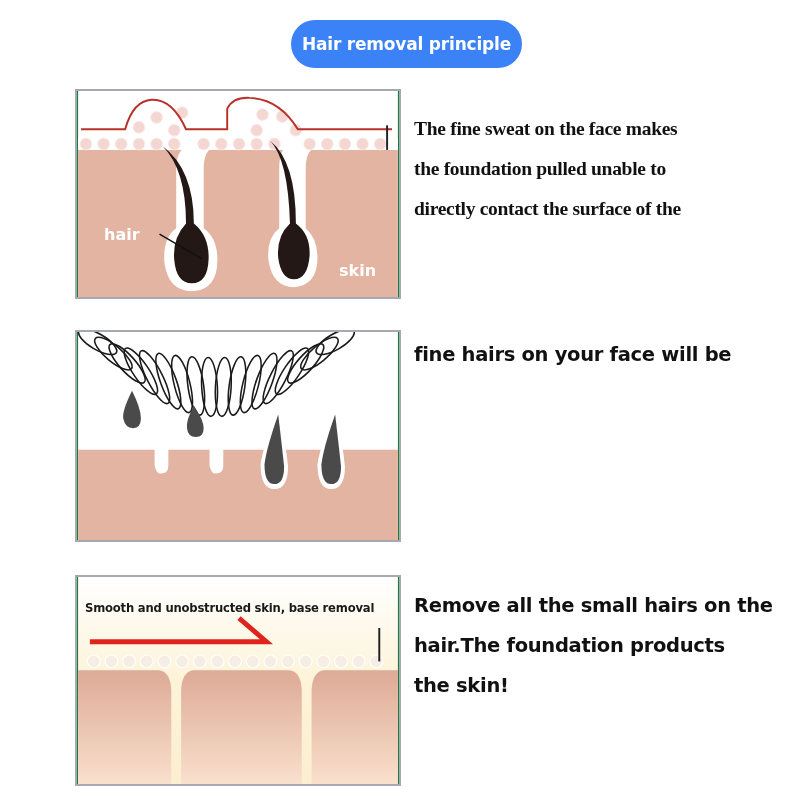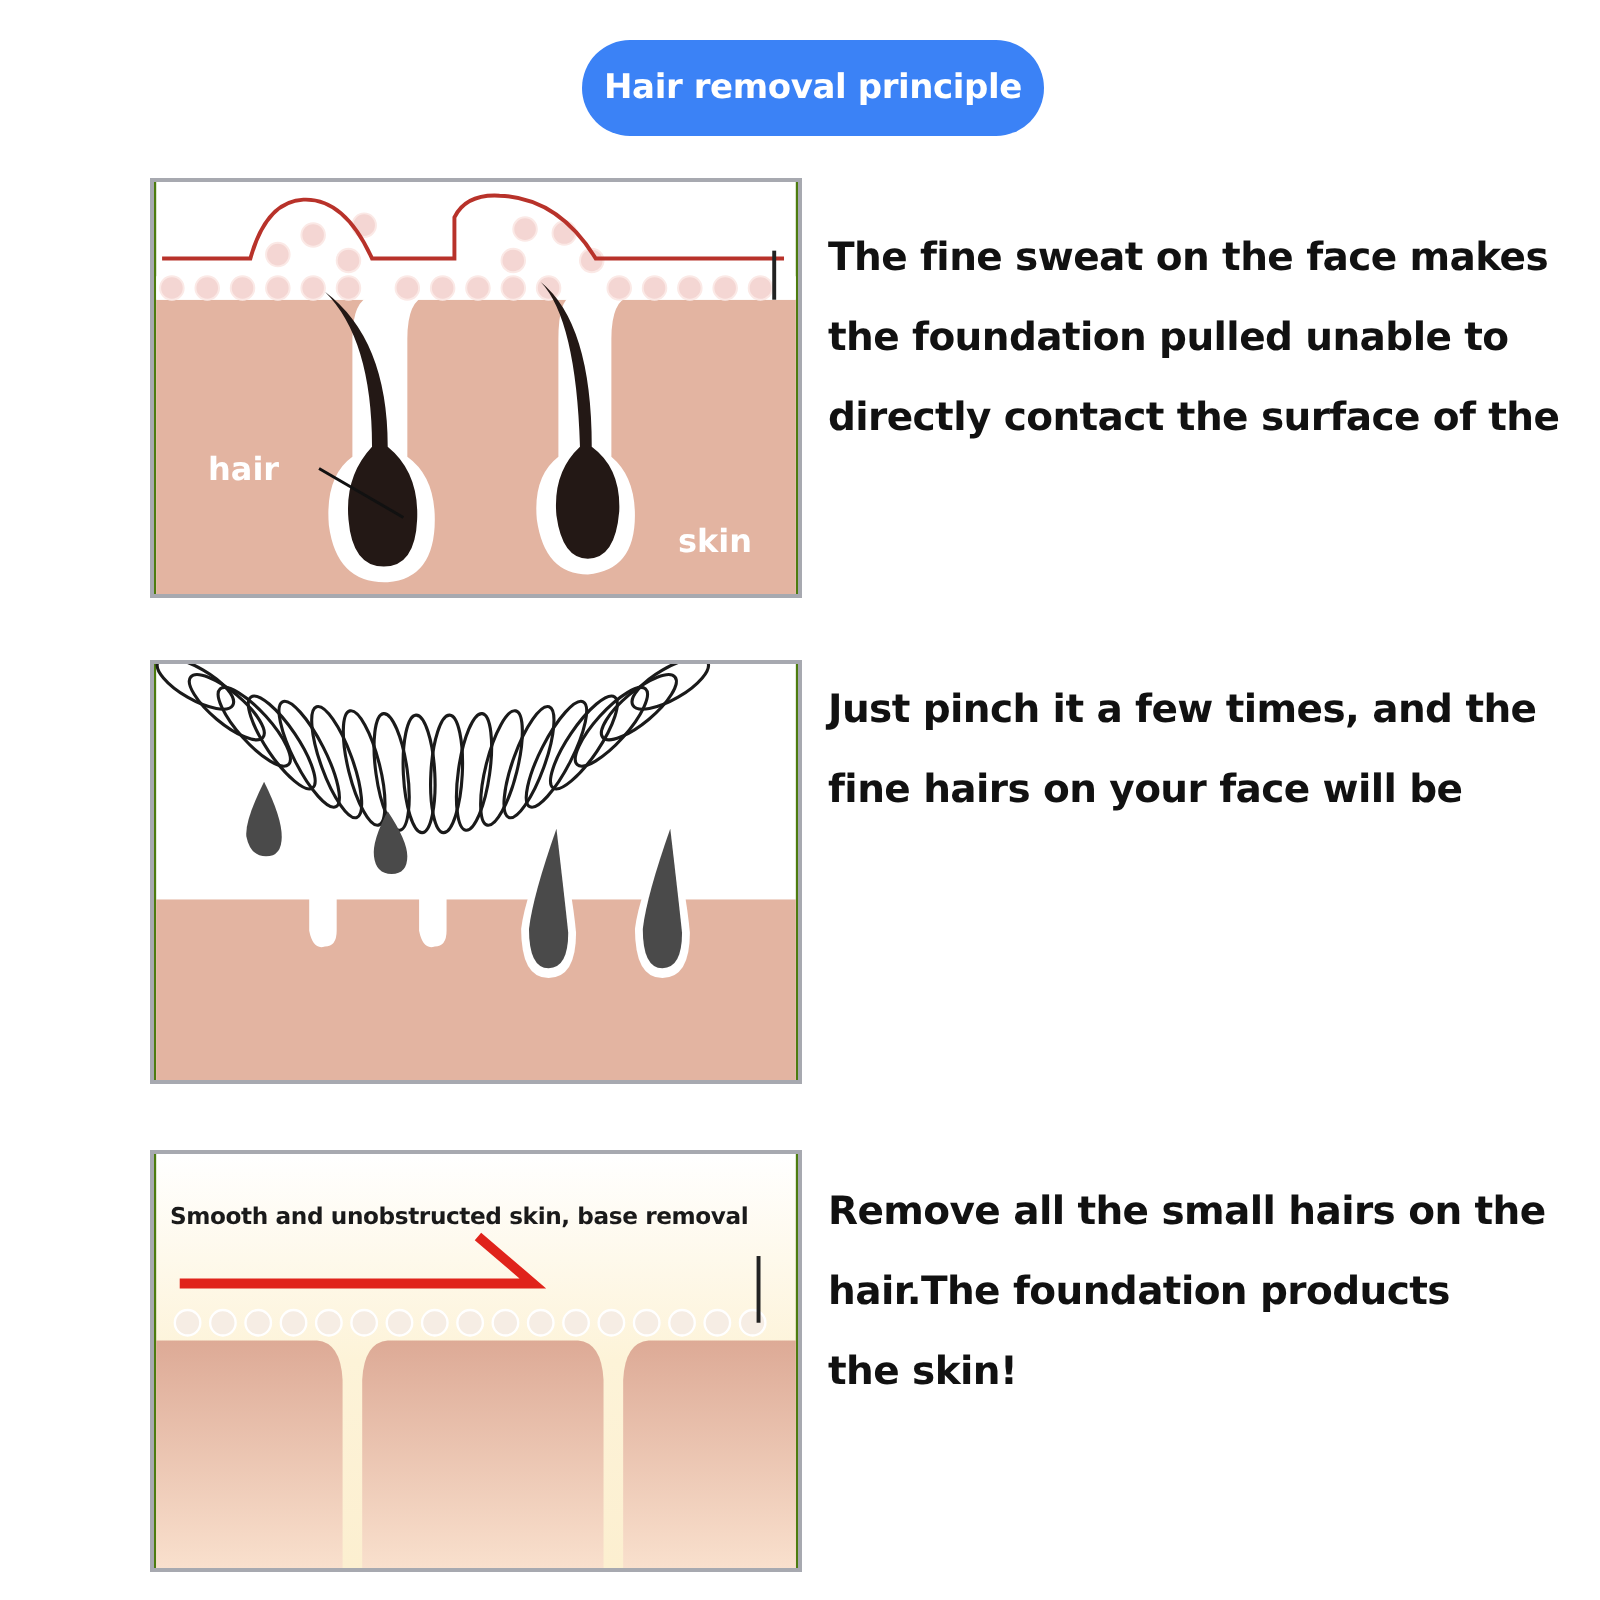--- a/index.html
+++ b/index.html
@@ -9,33 +9,33 @@
   .title-pill {
     position: absolute; left: 291px; top: 20px; width: 231px; height: 48px;
     background: #3b82f6; border-radius: 24px;
     color: #ffffff; font-weight: bold; font-size: 17px;
     display: flex; align-items: center; justify-content: center;
     letter-spacing: -0.2px;
   }
 
   .panel {
     position: absolute; left: 75px; width: 326px; height: 210px;
-    border: 2px solid #a7a9b0; overflow: hidden; background: #4d7c0f;
+    border: 2px solid #a7a9b0; overflow: hidden; background: #15803d;
   }
   .panel svg { position: absolute; left: 0; top: 0; width: 100%; height: 100%; }
   .p1 { top: 89px; }
   .p2 { top: 330px; height: 212px; }
   .p3 { top: 575px; height: 211px; }
 
   .desc {
     position: absolute; left: 414px; width: 386px;
     font-weight: bold; font-size: 19.5px; line-height: 40px; color: #111111;
     letter-spacing: -0.3px;
   }
-  .d1 { top: 109px; }
+  .d1 { top: 109px; font-family: Liberation Serif, serif; }
   .d2 { top: 335px; }
   .d3 { top: 586px; }
   .desc span { display: block; white-space: nowrap; }
 
   .lbl {
     position: absolute; font-weight: bold; color: #ffffff; font-size: 16px;
   }
   .lbl-hair { left: 27px; top: 134px; }
   .lbl-skin { left: 262px; top: 170px; }
 
@@ -139,21 +139,20 @@
     <path d="M134 118 L134 136 Q136 146 142 144 Q148 144 148 136 L148 118 Z" fill="#ffffff"></path>
 
     <path d="M204 80 Q188 118 186 135 Q186 160 200 160 Q214 160 214 137 Q212 115 204 80 Z" fill="#ffffff"></path>
     <path d="M204 84 Q192 118 190 135 Q190 155 200 155 Q210 155 210 137 Q208 118 204 84 Z" fill="#4a4a4a"></path>
     <path d="M262 80 Q246 118 244 135 Q244 160 258 160 Q272 160 272 137 Q270 115 262 80 Z" fill="#ffffff"></path>
     <path d="M262 84 Q250 118 248 135 Q248 155 258 155 Q268 155 268 137 Q266 118 262 84 Z" fill="#4a4a4a"></path>
   </svg>
 </div>
 
 <div class="desc d2">
-  <span>Just pinch it a few times, and the</span>
   <span>fine hairs on your face will be</span>
 </div>
 
 <div class="panel p3">
   <svg viewBox="0 0 326 211">
     <defs>
       <linearGradient id="cream" x1="0" y1="0" x2="0" y2="1">
         <stop offset="0" stop-color="#ffffff"></stop>
         <stop offset="0.5" stop-color="#fdf3d8"></stop>
         <stop offset="1" stop-color="#fcefd0"></stop>

